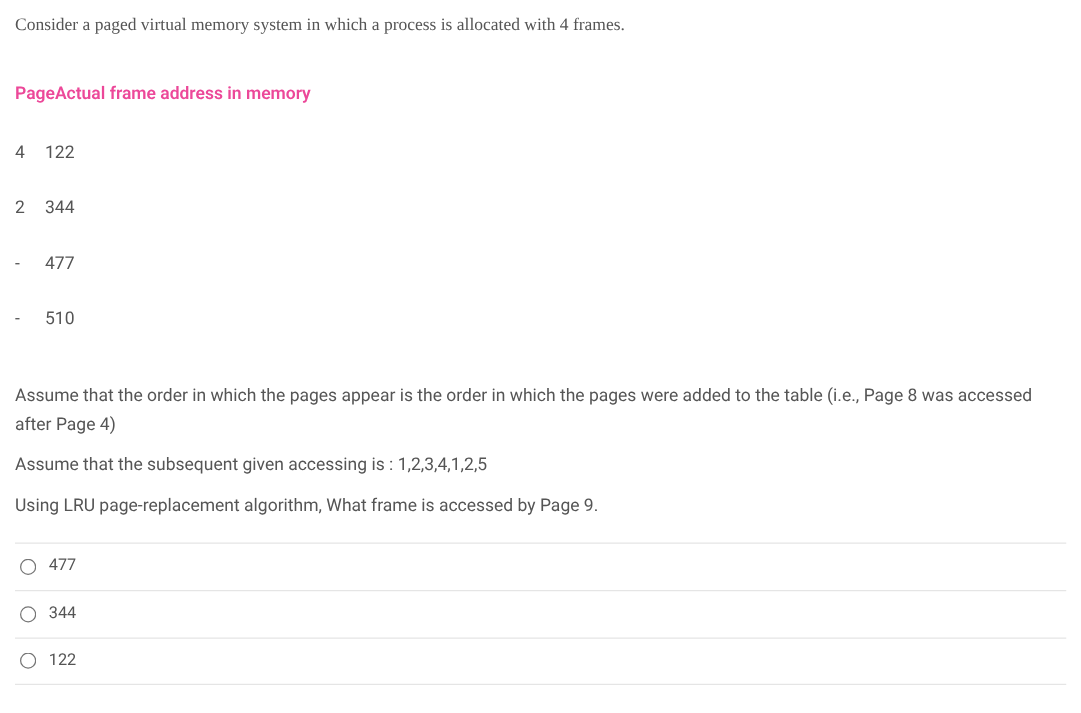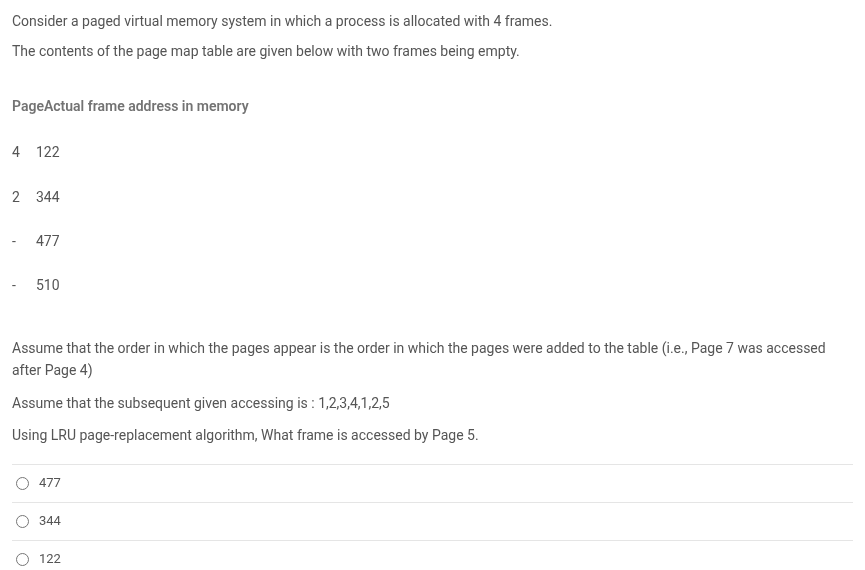--- a/index.html
+++ b/index.html
@@ -11,27 +11,28 @@
       font-family: -apple-system, BlinkMacSystemFont, "Segoe UI", Roboto, "Helvetica Neue", Arial, sans-serif;
       font-size: 14px;
       color: #555;
       background: #fff;
       padding: 10px 12px;
       width: 865px;
       line-height: 1.6;
     }
     .question-text {
       margin-bottom: 17px;
+      font-family: Liberation Serif, serif;
     }
     .question-text p {
       margin-bottom: 8px;
     }
     .table-header {
       font-weight: 600;
-      color: #737373;
+      color: #ec4899;
       margin-top: 32px;
       margin-bottom: 20px;
     }
     .table-header span {
       display: inline;
     }
     .page-table-row {
       display: flex;
       margin-bottom: 14px;
       padding: 4px 0;
@@ -69,21 +70,20 @@
     .option-label {
       color: #555;
       font-size: 13px;
     }
   </style>
 </head>
 <body>
 
 <div class="question-text">
   <p>Consider a paged virtual memory system in which a process is allocated with 4 frames.</p>
-  <p>The contents of the page map table are given below with two frames being empty.</p>
 </div>
 
 <div class="table-header">
   <span>Page</span><span>Actual frame address in memory</span>
 </div>
 
 <div>
   <div class="page-table-row">
     <div class="page-col">4</div>
     <div class="frame-col">122</div>
@@ -96,23 +96,23 @@
     <div class="page-col">-</div>
     <div class="frame-col">477</div>
   </div>
   <div class="page-table-row">
     <div class="page-col">-</div>
     <div class="frame-col">510</div>
   </div>
 </div>
 
 <div class="assumption-section">
-  <p>Assume that the order in which the pages appear is the order in which the pages were added to the table (i.e., Page 7 was accessed after Page 4)</p>
+  <p>Assume that the order in which the pages appear is the order in which the pages were added to the table (i.e., Page 8 was accessed after Page 4)</p>
   <p>Assume that the subsequent given accessing is : 1,2,3,4,1,2,5</p>
-  <p>Using LRU page-replacement algorithm, What frame is accessed by Page 5.</p>
+  <p>Using LRU page-replacement algorithm, What frame is accessed by Page 9.</p>
 </div>
 
 <div class="options-container">
   <label class="option-row">
     <input type="radio" name="answer" style="">
     <span class="option-label">477</span>
   </label>
   <label class="option-row">
     <input type="radio" name="answer" style="">
     <span class="option-label">344</span>

